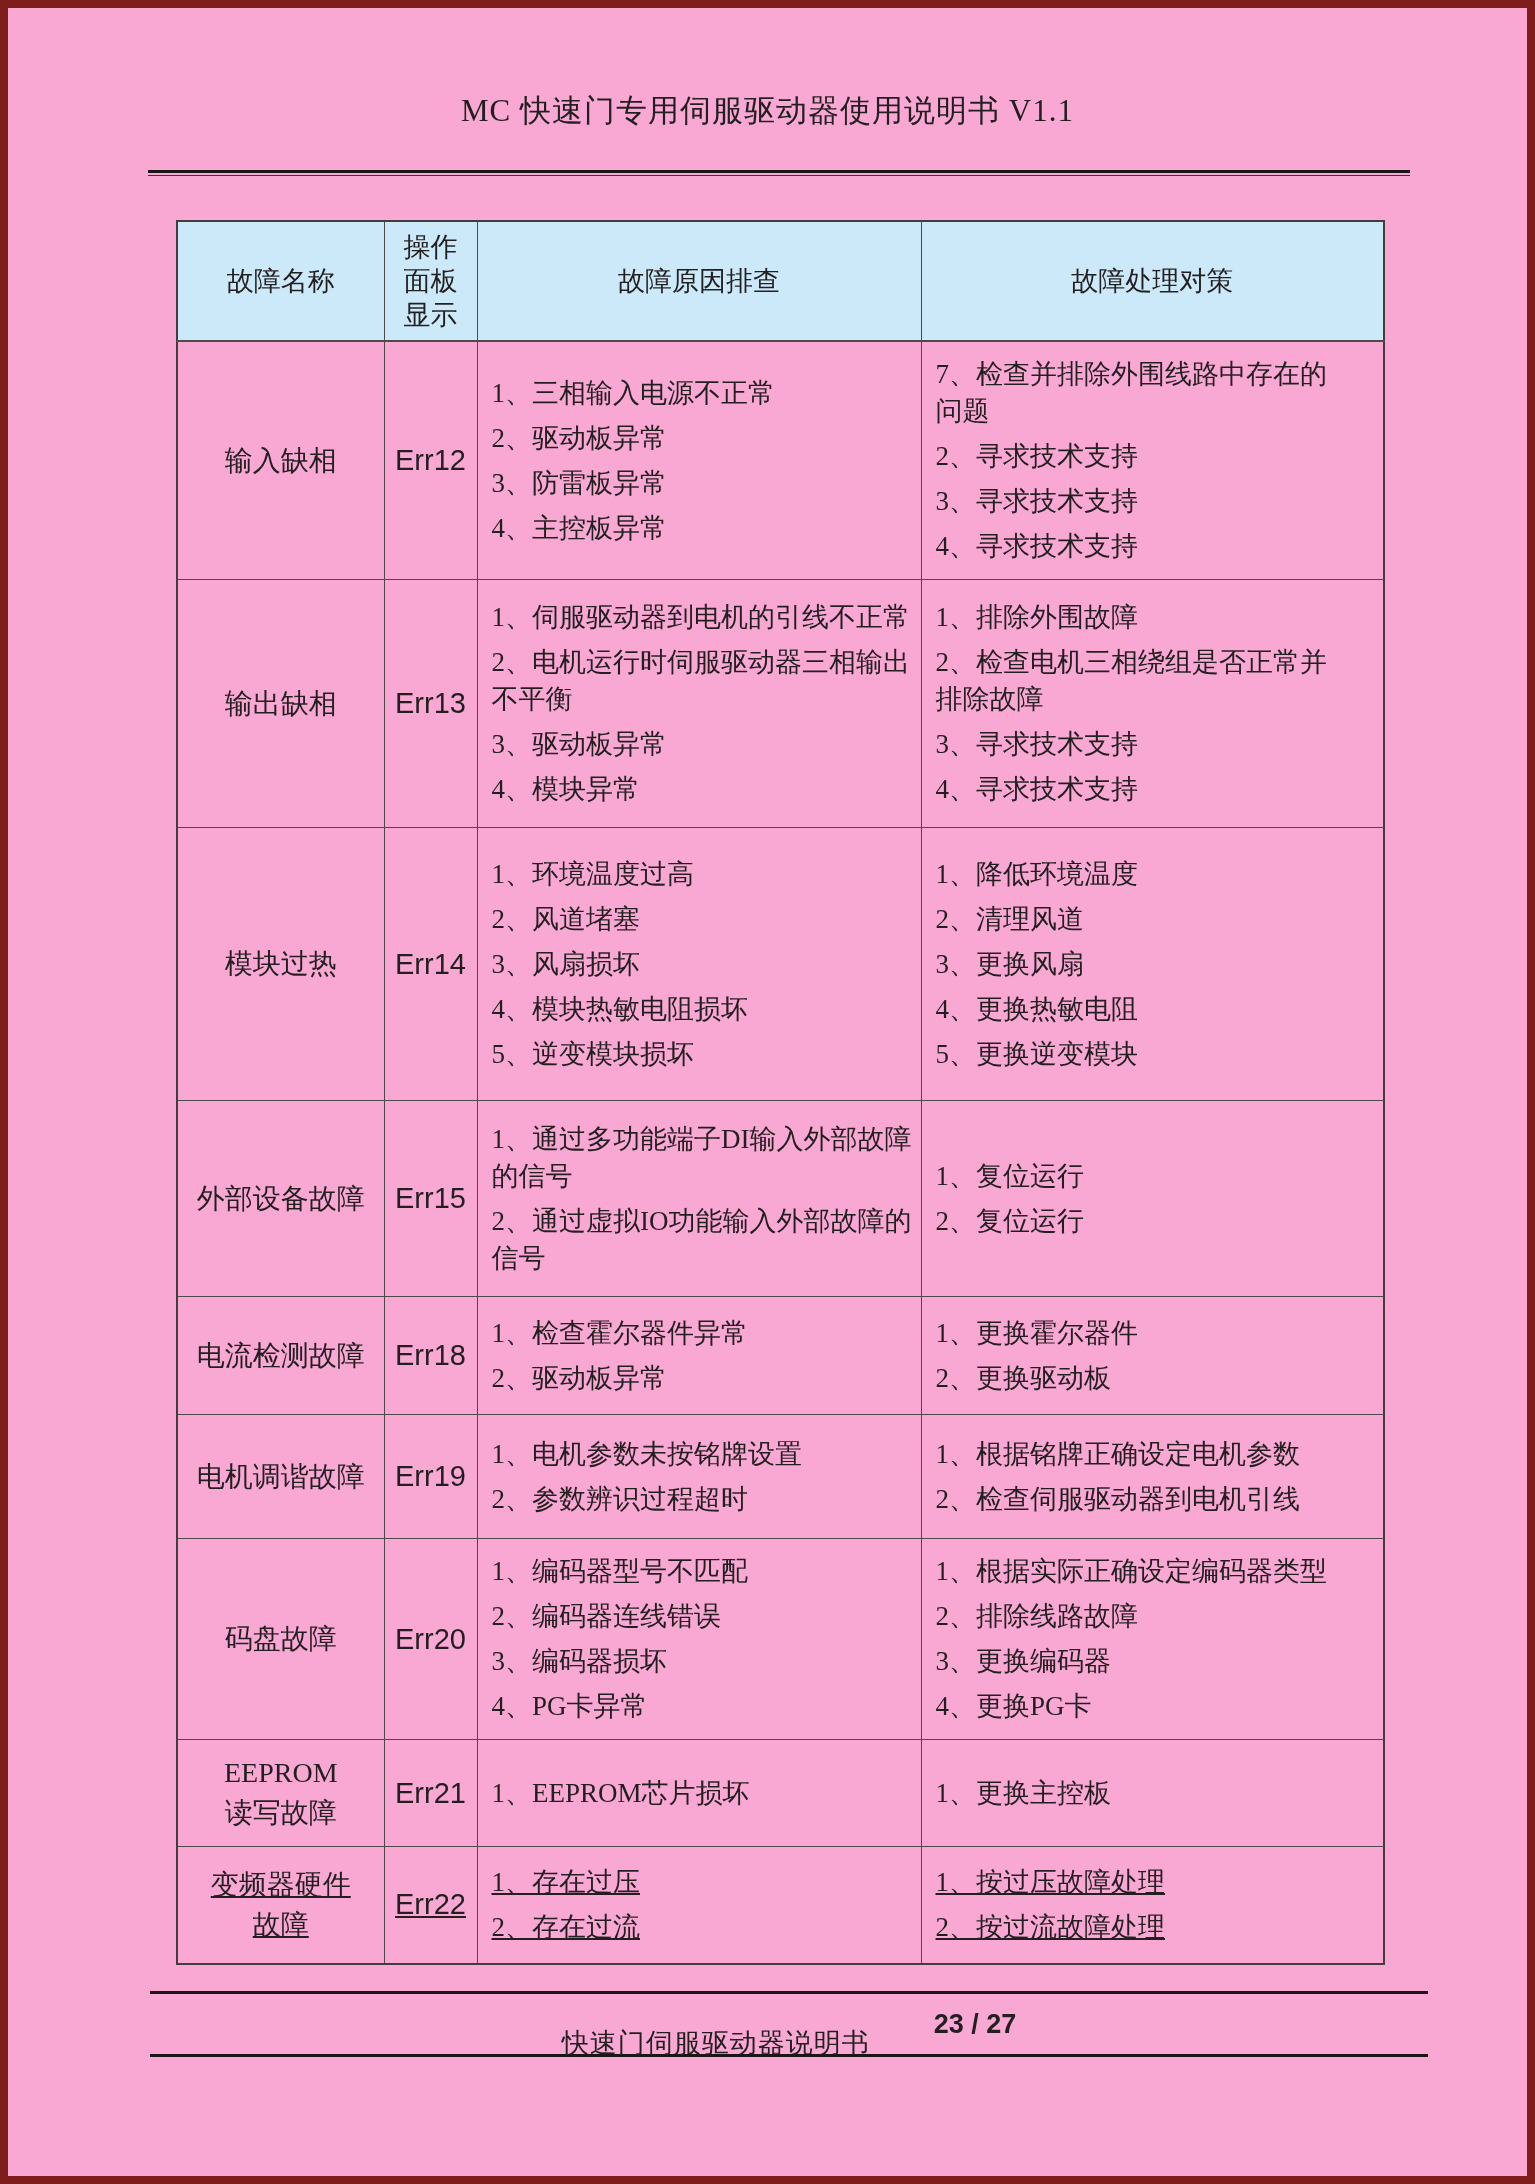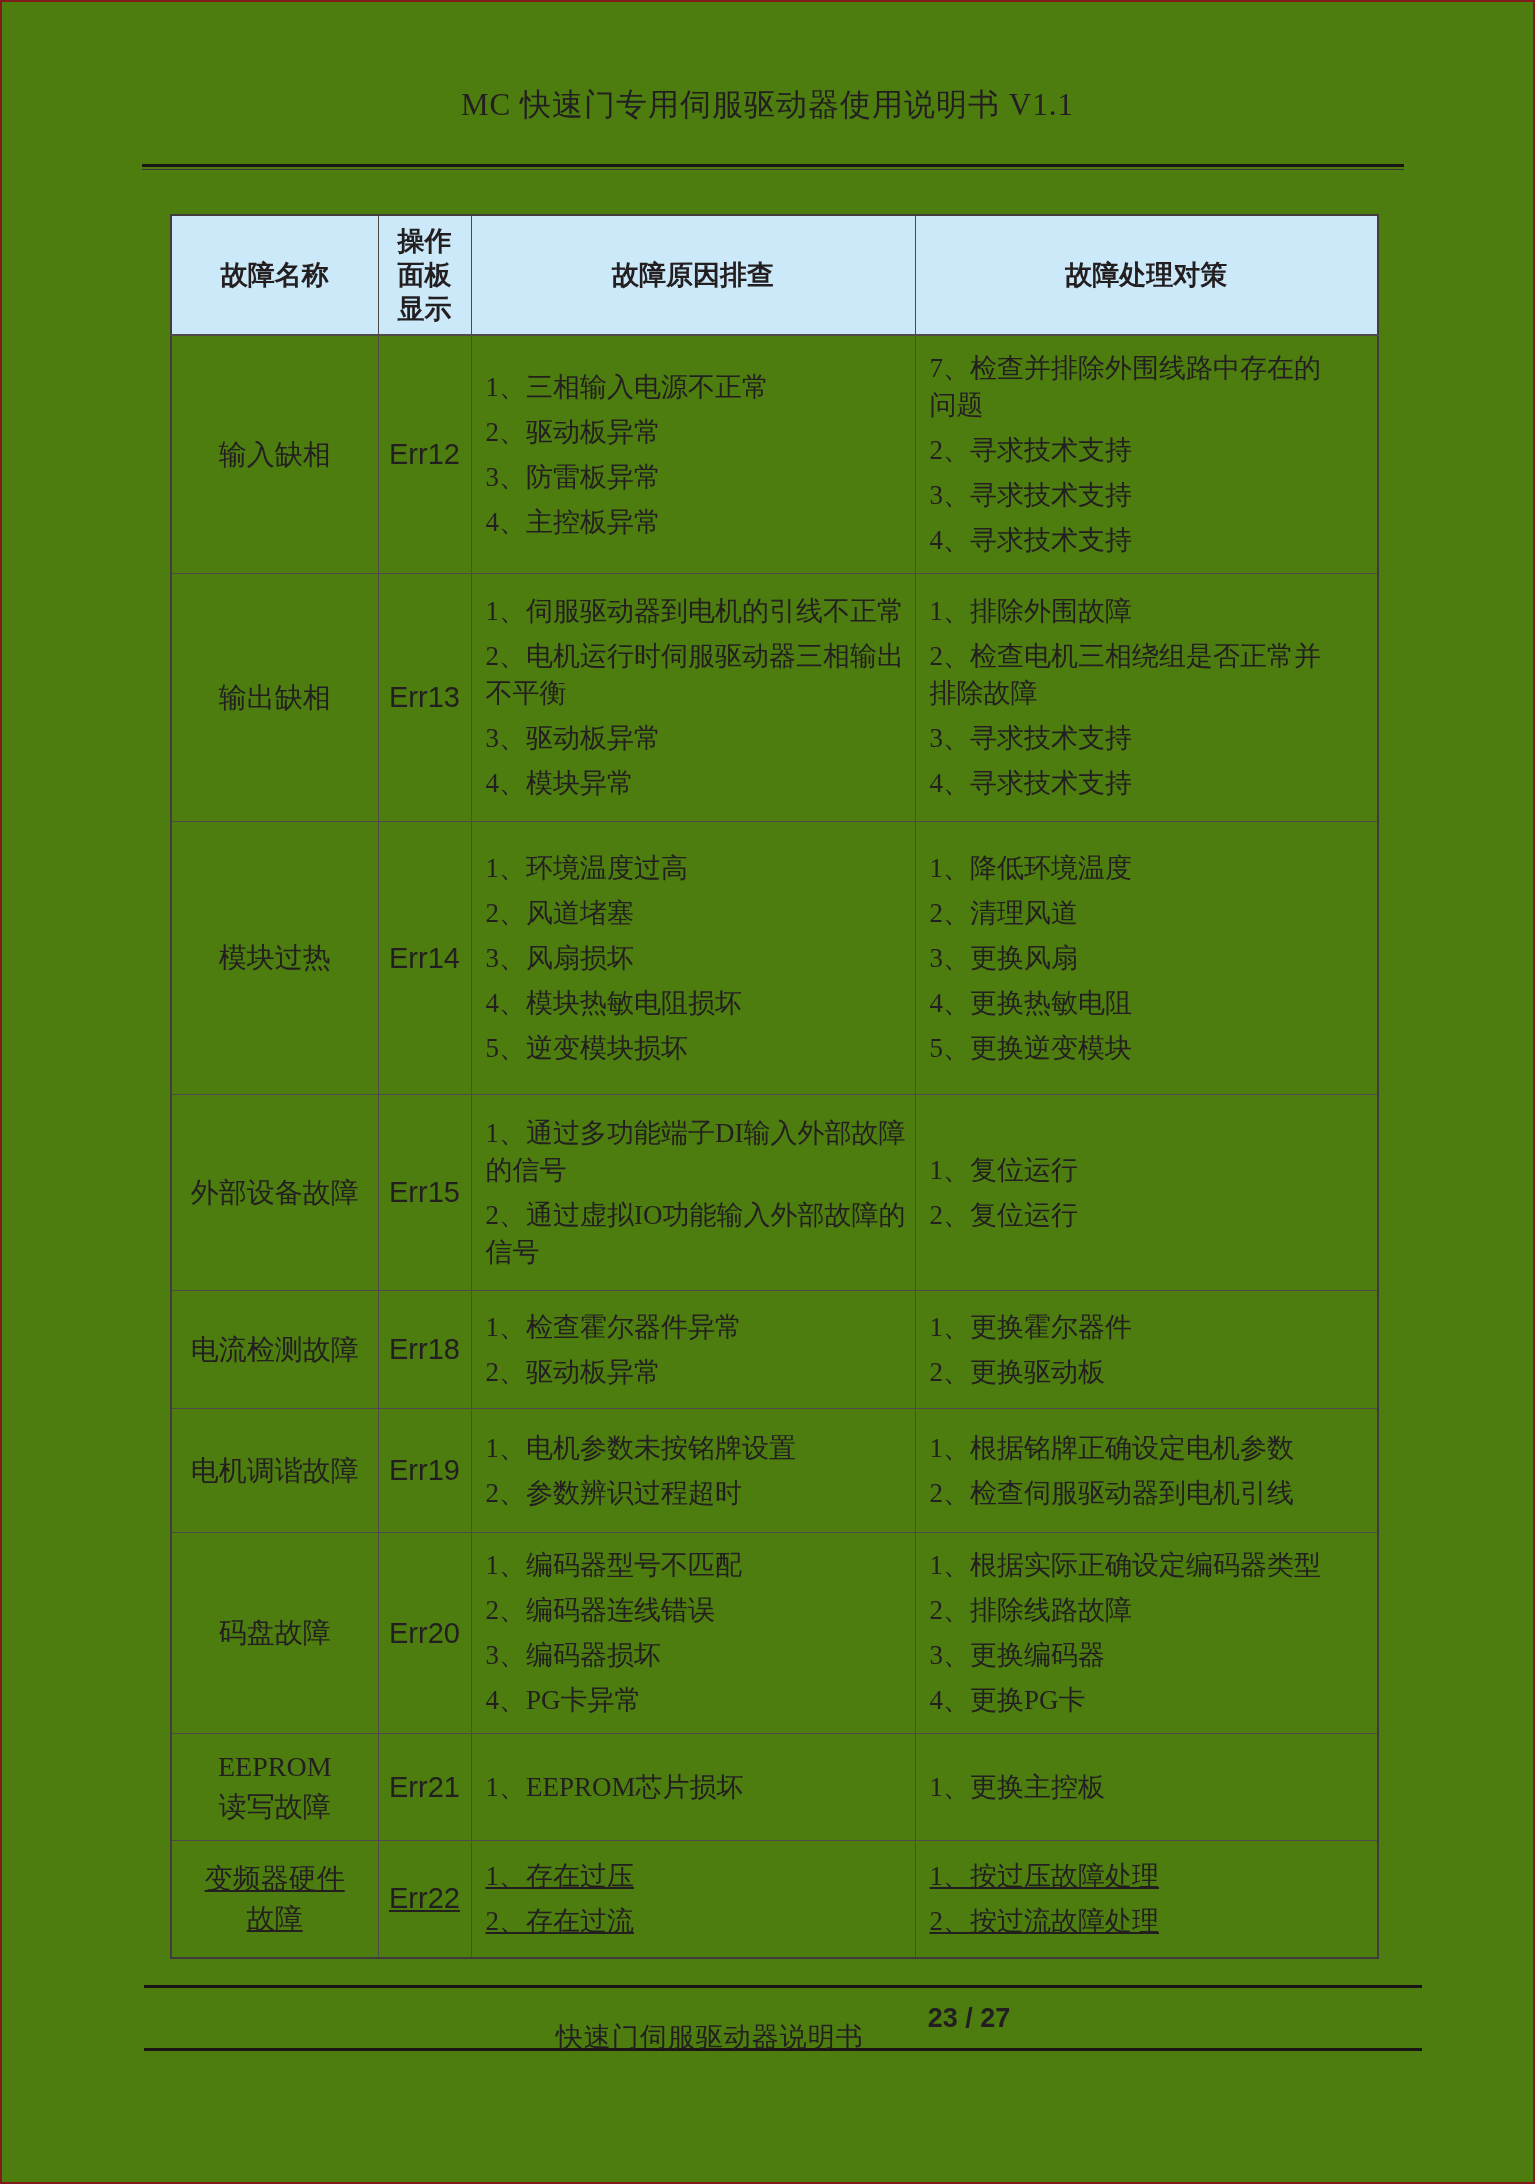--- a/index.html
+++ b/index.html
@@ -5,22 +5,22 @@
   * { margin: 0; padding: 0; box-sizing: border-box; }
   html, body { background: #ffffff; }
   body {
     width: 1535px; height: 2184px;
     font-family: "Liberation Serif", "DejaVu Serif", serif;
     color: #231f20;
     position: relative;
   }
   .page {
     position: absolute; inset: 0;
-    border: 2px solid #7f1d1d;
-    background: #4d7c0f;
+    border: 8px solid #7f1d1d;
+    background: #f9a8d4;
   }
   
   .doc-title {
     position: absolute; top: 82px; left: 0; width: 100%;
     text-align: center;
     font-size: 31px; letter-spacing: 1px;
     white-space: nowrap;
   }
   .header-rule {
     position: absolute; top: 162px; left: 140px; width: 1262px; height: 7px;
@@ -35,21 +35,21 @@
     font-size: 27px;
   }
   .fault-table th, .fault-table td {
     border: 1px solid #4f4a4a;
     vertical-align: middle;
   }
   .fault-table { border: 2px solid #433c3c; }
   .fault-table thead tr { height: 120px; }
   .fault-table thead th {
     background: #cce9f9;
-    font-weight: bold; font-size: 27px;
+    font-weight: normal; font-size: 27px;
     text-align: center; white-space: pre-line; line-height: 34px;
     border-bottom: 2px solid #4f4a4a;
   }
   tbody tr:nth-child(1) { height: 236px; }
   tbody tr:nth-child(2) { height: 248px; }
   tbody tr:nth-child(3) { height: 273px; }
   tbody tr:nth-child(4) { height: 196px; }
   tbody tr:nth-child(5) { height: 118px; }
   tbody tr:nth-child(6) { height: 124px; }
   tbody tr:nth-child(7) { height: 200px; }

